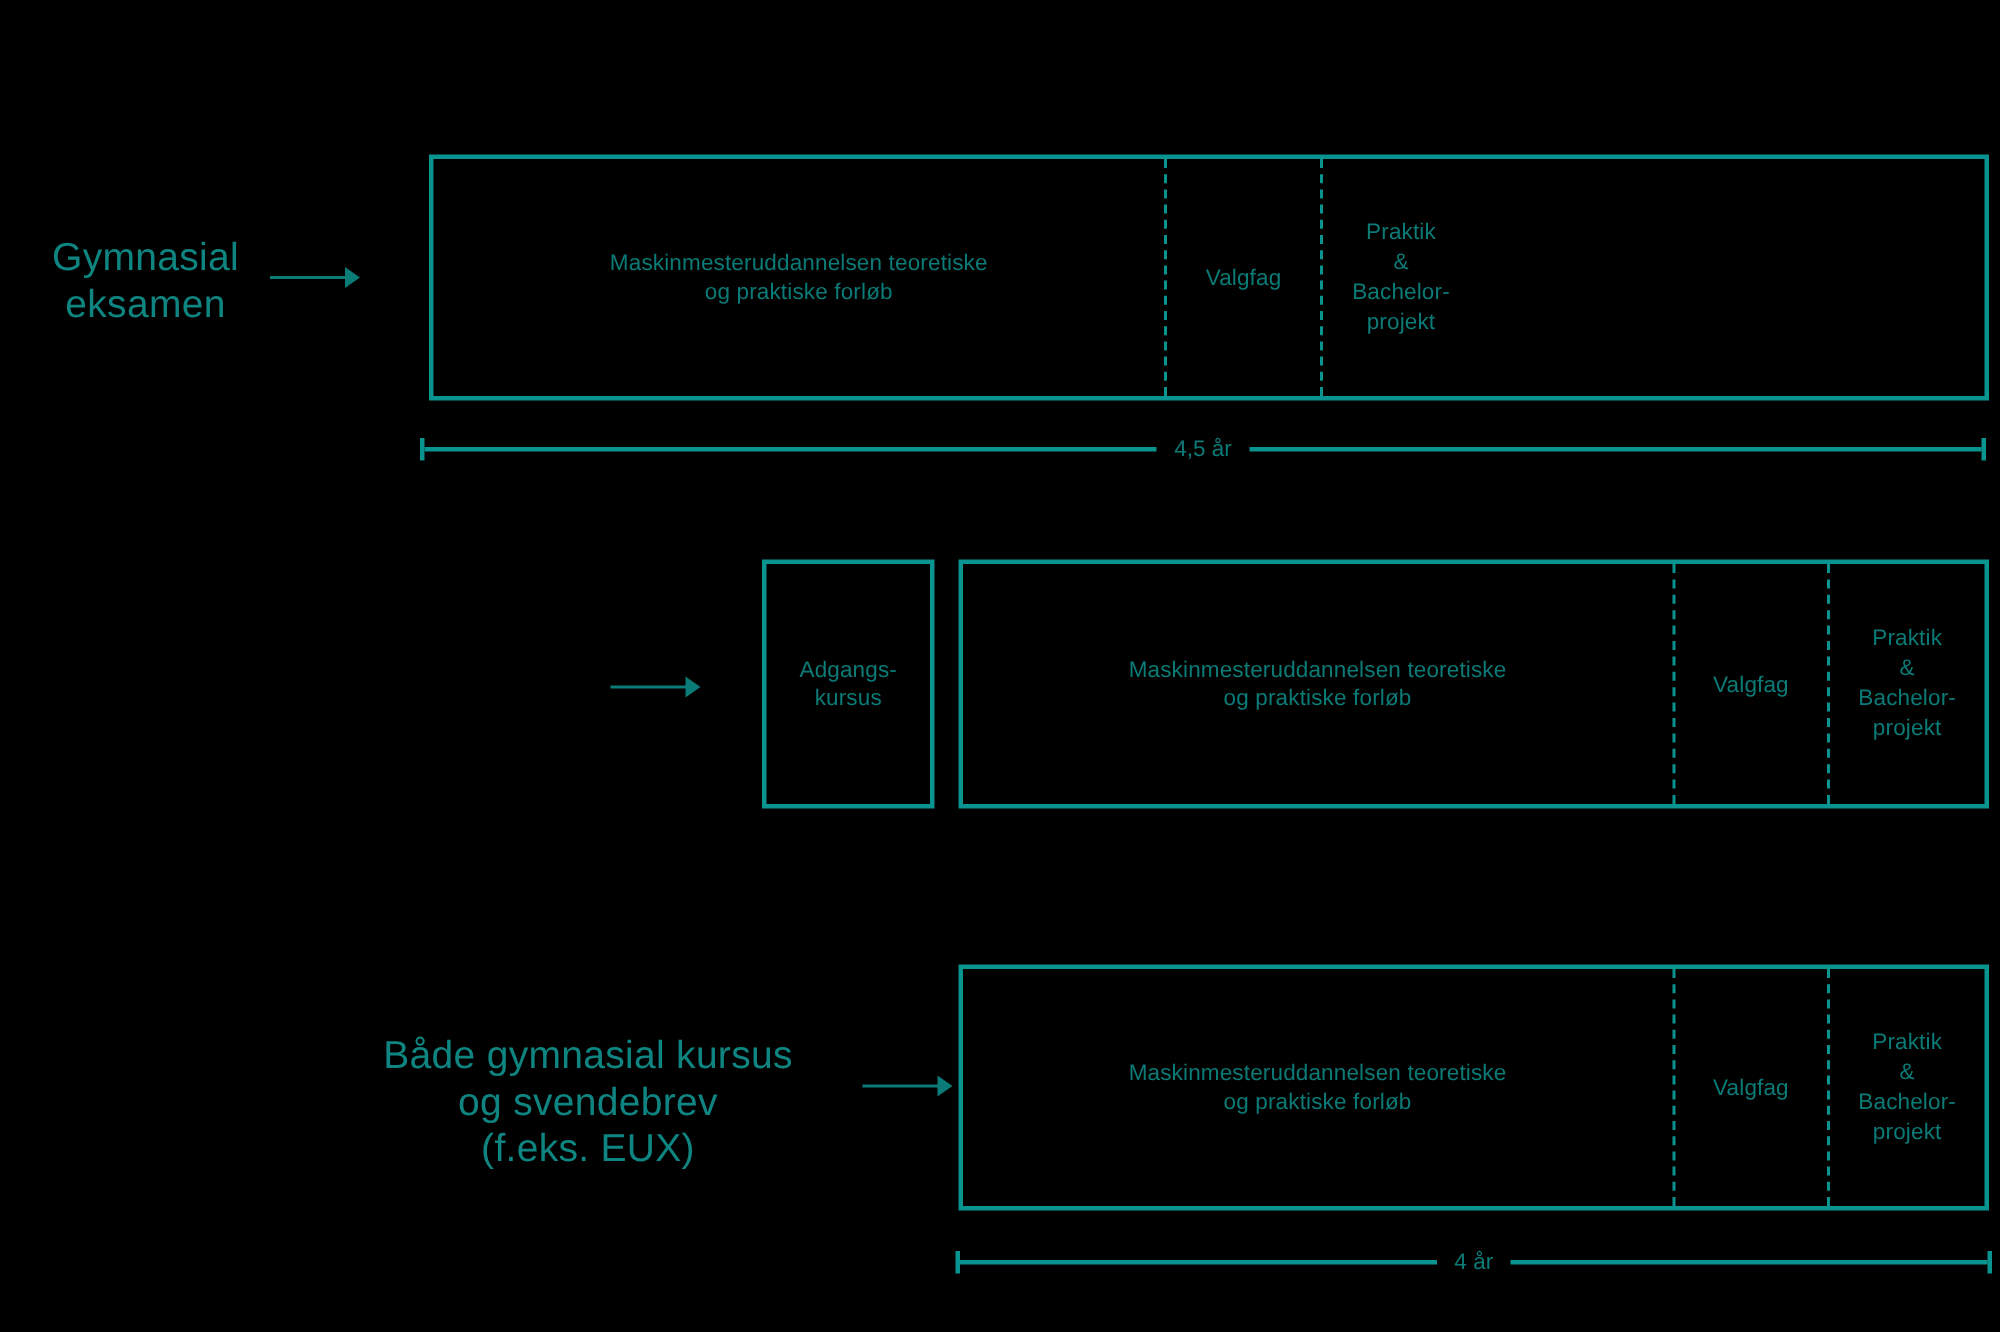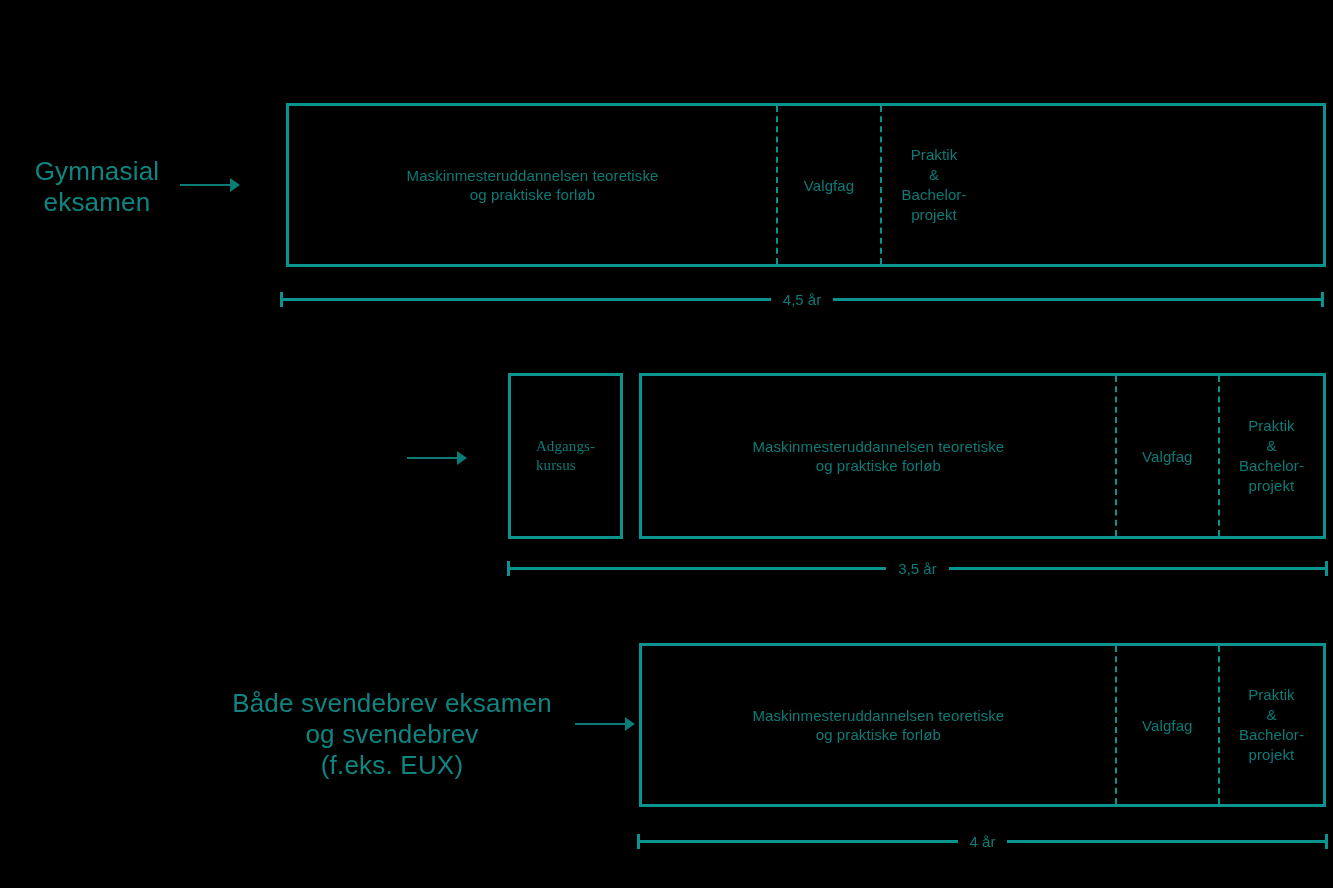--- a/index.html
+++ b/index.html
@@ -92,22 +92,21 @@
   }
 
   
   .solo-box {
     position: absolute;
     border: 3px solid #0a9490;
     box-sizing: border-box;
     display: flex;
     align-items: center;
     justify-content: center;
-    text-align: left;
-    font-family: Liberation Serif, serif;
+    text-align: center;
   }
 
   
   .dim {
     position: absolute;
     height: 18px;
     display: flex;
     align-items: center;
   }
   .dim .cap {
@@ -187,29 +186,22 @@
       <span class="seg-text">Valgfag</span>
     </div>
     <div class="seg" style="width:106px;">
       <span class="seg-text small">Praktik
 &amp;
 Bachelor-
 projekt</span>
     </div>
   </div>
 
-  <div class="dim" style="left:475px; top:559px; width:821px;">
-    <div class="cap"></div>
-    <div class="rule"></div>
-    <div class="dim-label">3,5 år</div>
-    <div class="rule"></div>
-    <div class="cap"></div>
-  </div>
-
-  <div class="entry-label" style="left:195px; top:688px; width:330px;">Både svendebrev eksamen
+
+  <div class="entry-label" style="left:195px; top:688px; width:330px;">Både gymnasial kursus
 og svendebrev
 (f.eks. EUX)</div>
 
   <div class="arrow" style="left:543px; top:717px; width:60px;">
     <div class="shaft"></div>
     <div class="head"></div>
   </div>
 
   <div class="track" style="left:607px; top:643px; width:687px; height:164px;">
     <div class="seg" style="width:477px;">

